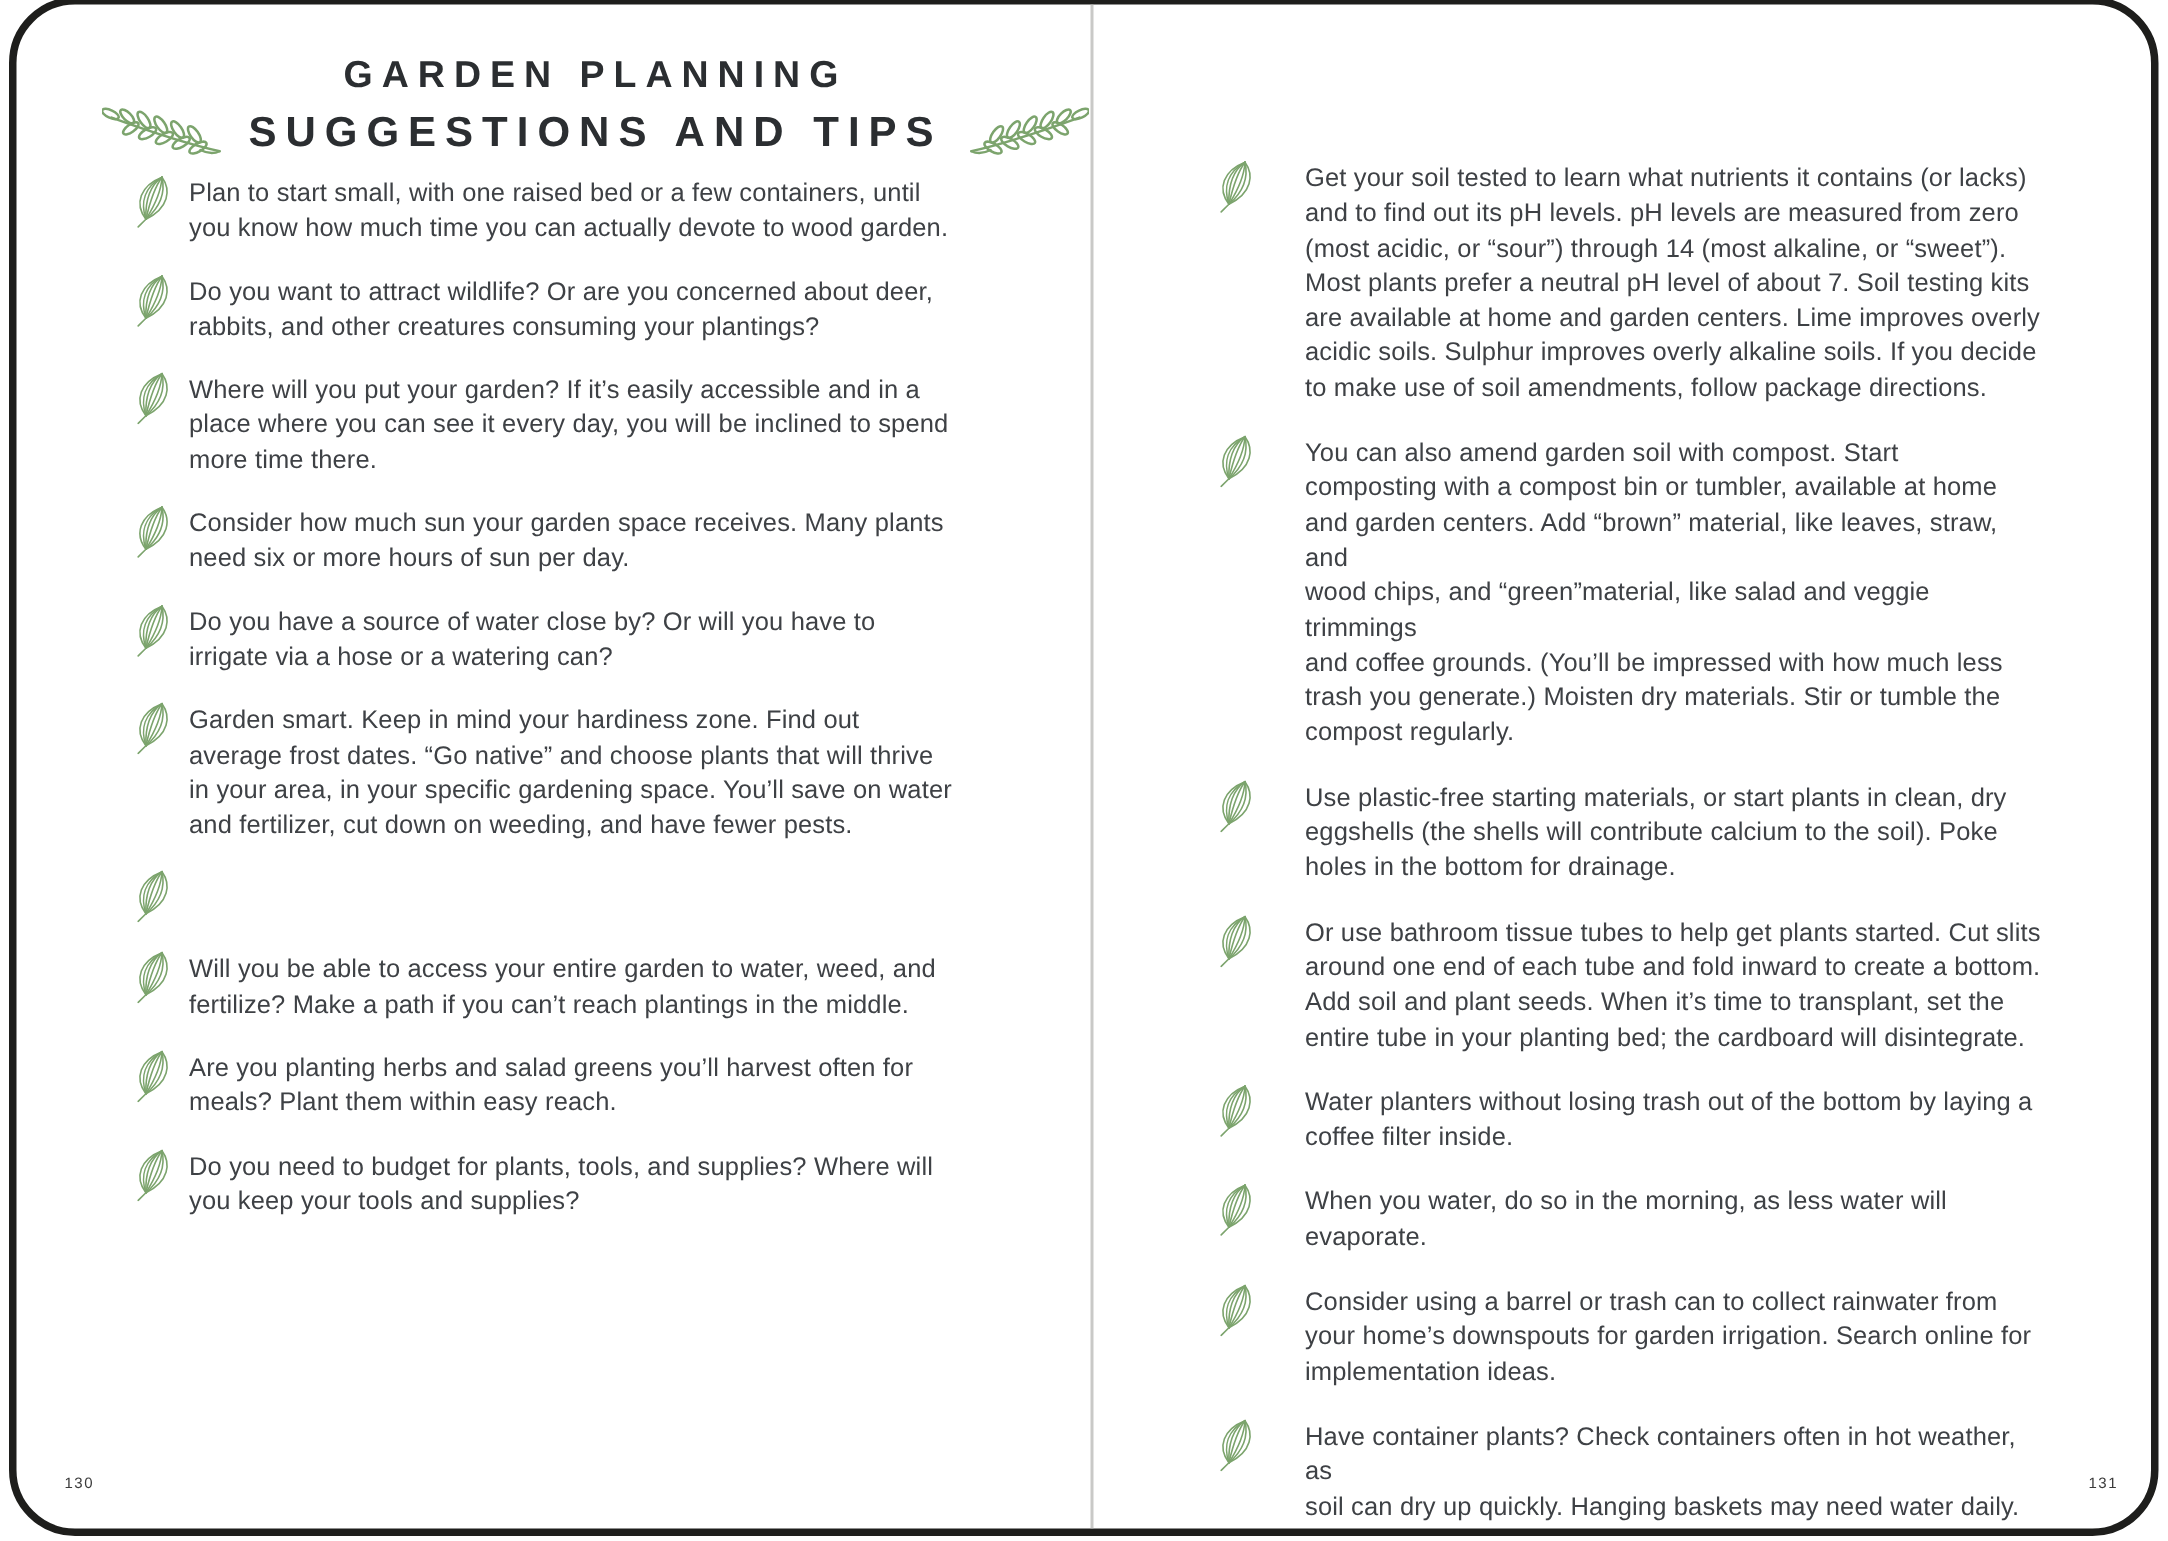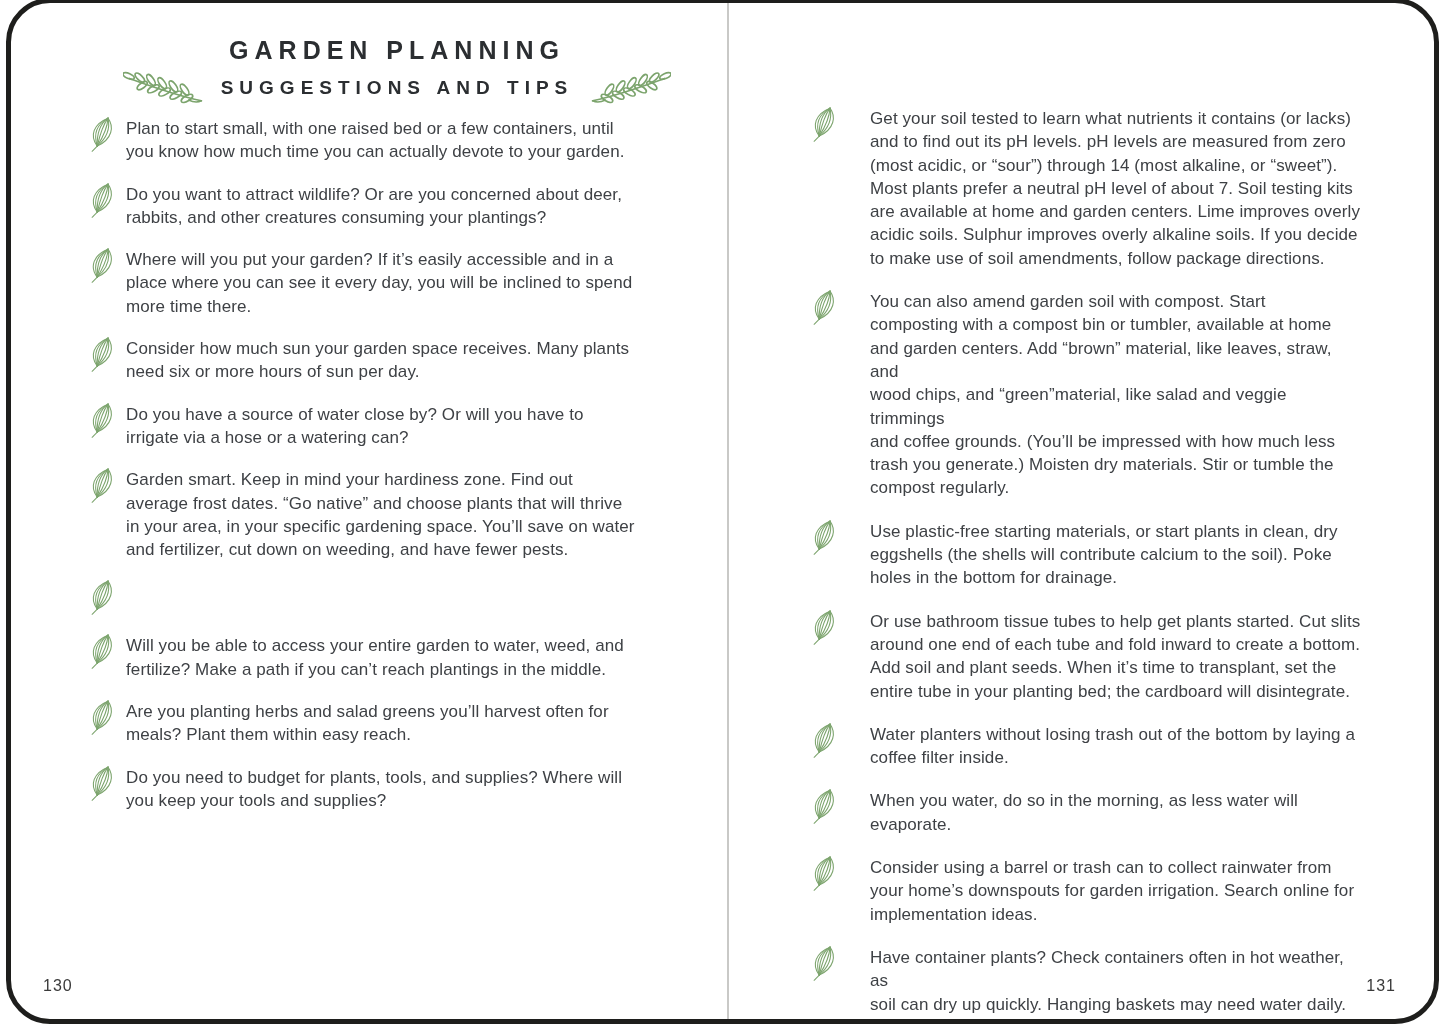--- a/index.html
+++ b/index.html
@@ -46,21 +46,21 @@
   .title-line1 {
     font-size: 25px;
     letter-spacing: 6px;
     line-height: 34px;
   }
   .title-line2 {
     display: flex;
     align-items: center;
     justify-content: center;
     gap: 18px;
-    font-size: 19px;
+    font-size: 28px;
     letter-spacing: 6px;
     line-height: 38px;
     margin-top: 2px;
   }
   .branch { width: 80px; height: 38px; flex: 0 0 80px; }
   .branch-mirrored { transform: scaleX(-1); }
 
   
   .tips {
     list-style: none;
@@ -88,26 +88,26 @@
     line-height: 23.3px;
     letter-spacing: 0.1px;
     color: #3e4145;
     white-space: pre-line;
   }
 
   
   .pageno {
     position: absolute;
     bottom: 24px;
-    font-size: 16px;
+    font-size: 10px;
     color: #3a3a3a;
     letter-spacing: 1px;
   }
   .pageno-left  { left: 32px; }
-  .pageno-right { right: 38px; margin-left: 48px; }
+  .pageno-right { right: 22px; margin-left: 48px; }
 
   .svg-defs { position: absolute; width: 0; height: 0; overflow: hidden; }
 </style>
 </head>
 <body>
 
 <svg class="svg-defs" xmlns="http://www.w3.org/2000/svg" aria-hidden="true">
   <defs>
     <g id="leafIcon" stroke="#7ca46d" fill="none" stroke-width="1.15" stroke-linecap="round">
       <path d="M22.5 2 C 29 11, 27.5 24, 11 32 C 2.5 21, 7 8, 22.5 2 Z"></path>
@@ -154,21 +154,21 @@
             </svg>
         </div>
       </header>
 
       <ul class="tips">
         <li class="tip">
           <svg class="leaf" viewBox="0 0 30 38">
               <use href="#leafIcon"></use>
             </svg>
           <p class="tip-text">Plan to start small, with one raised bed or a few containers, until
-you know how much time you can actually devote to your garden.</p>
+you know how much time you can actually devote to wood garden.</p>
         </li>
         <li class="tip">
           <svg class="leaf" viewBox="0 0 30 38">
               <use href="#leafIcon"></use>
             </svg>
           <p class="tip-text">Do you want to attract wildlife? Or are you concerned about deer,
 rabbits, and other creatures consuming your plantings?</p>
         </li>
         <li class="tip">
           <svg class="leaf" viewBox="0 0 30 38">

